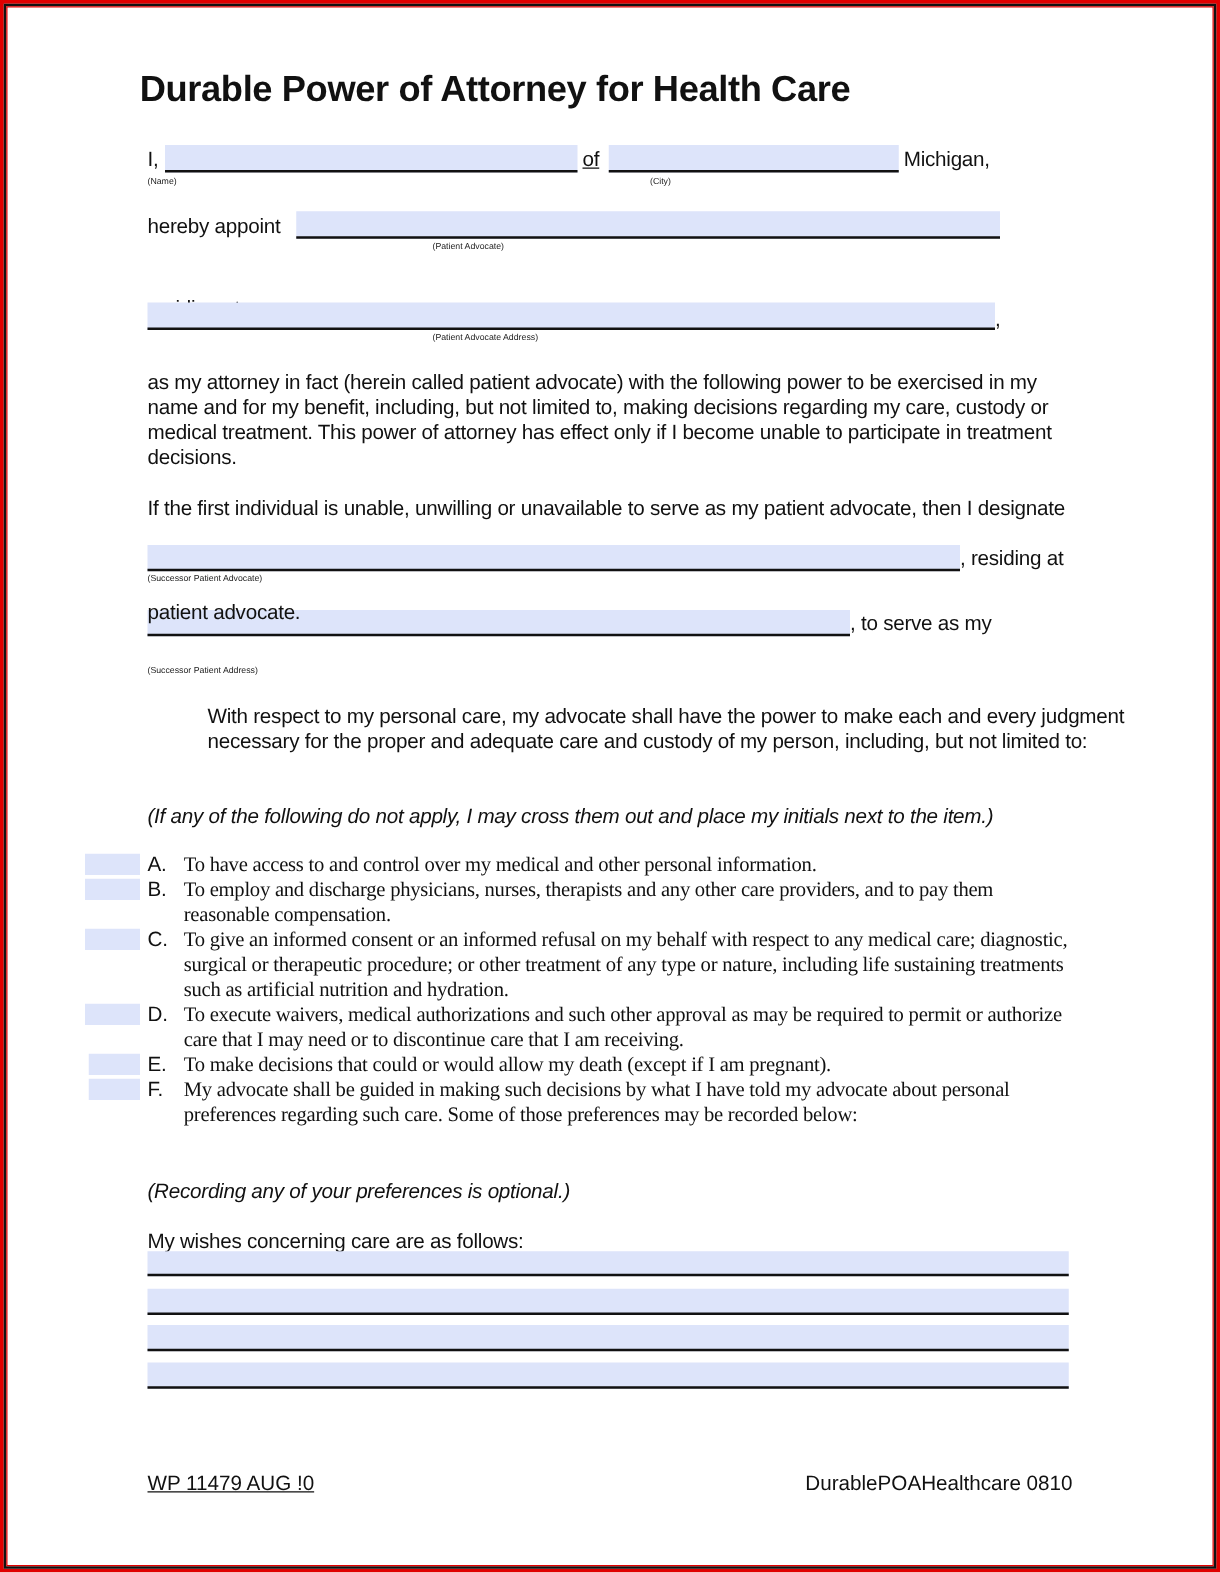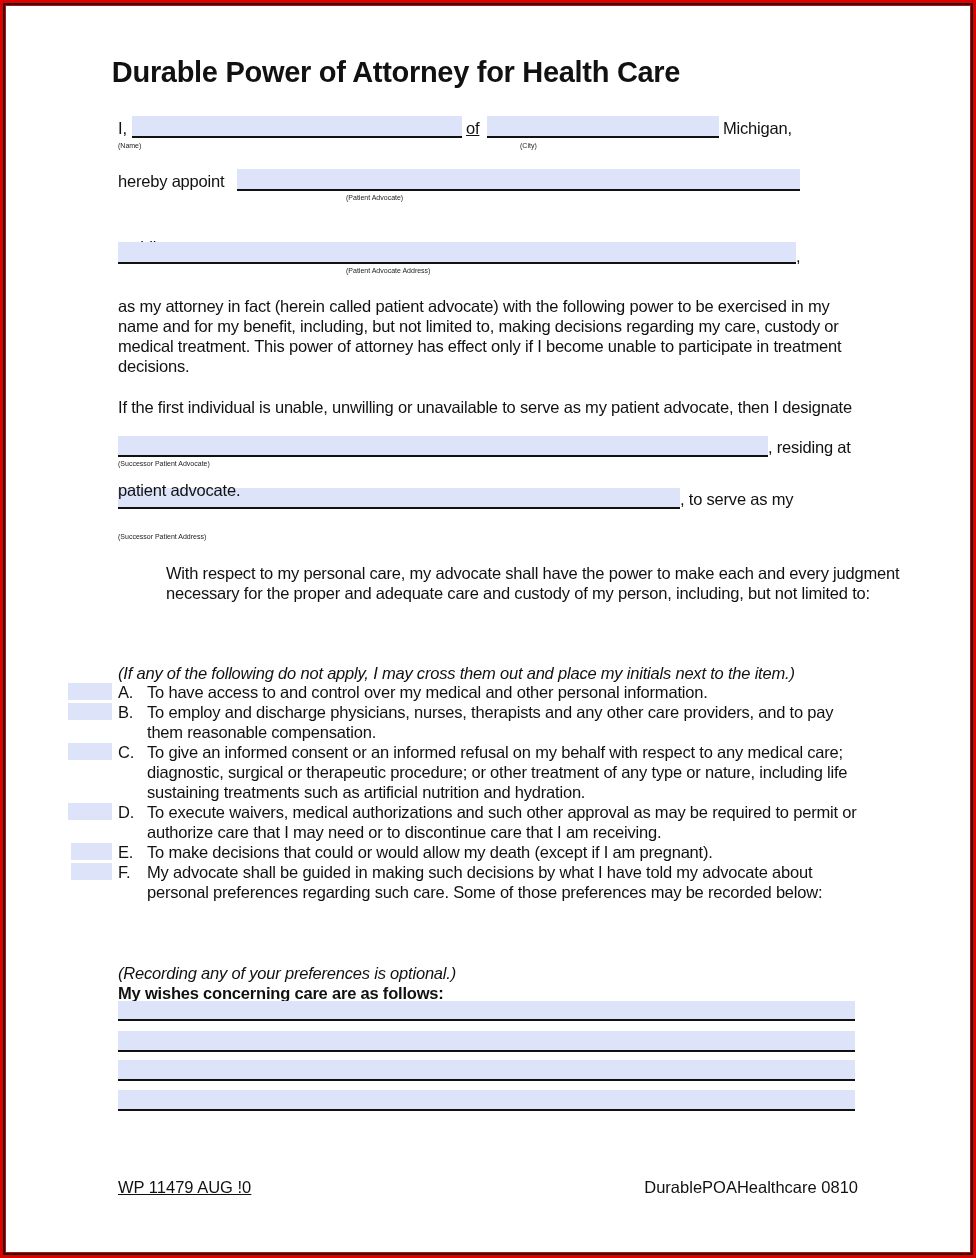--- a/index.html
+++ b/index.html
@@ -12,25 +12,25 @@
 
   .abs { position: absolute; }
   .title { left: 0; width: 792px; top: 56px; text-align: center; font-size: 29px; font-weight: bold; letter-spacing: -0.3px; }
 
   .t { font-size: 16.5px; line-height: 20px; white-space: nowrap; letter-spacing: -0.2px; }
   .small { font-size: 7px; line-height: 9px; color: #222; white-space: nowrap; }
 
   .field { position: absolute; background: #dde4fa; border-bottom: 2px solid #111; }
 
   .para { position: absolute; left: 118px; width: 745px; font-size: 16.5px; line-height: 20px; letter-spacing: -0.2px; }
-  .italic { font-style: italic; margin-top: 20px; }
+  .italic { font-style: italic; }
 
   .item { position: absolute; left: 118px; width: 745px; font-size: 16.5px; line-height: 20px; letter-spacing: -0.2px; display: flex; }
   .item .letter { width: 29px; flex: none; }
-  .item .text { flex: 1; }
+  .item .text { flex: 1; font-family: Liberation Serif, serif; }
   .initial-box { position: absolute; background: #dde4fa; height: 17px; }
 
   .footer { font-size: 16.5px; white-space: nowrap; }
 </style>
 </head>
 <body>
 
 <div class="frame-outer"></div>
 <div class="frame-black"></div>
 <div class="frame-inner"></div>
@@ -100,21 +100,21 @@
   <span class="text">To make decisions that could or would allow my death (except if I am pregnant).</span>
 </div>
 
 <div class="initial-box" style="left:71px; top:863px; width:41px;"></div>
 <div class="item" style="top:862px;">
   <span class="letter">F.</span>
   <span class="text">My advocate shall be guided in making such decisions by what I have told my advocate about personal preferences regarding such care. Some of those preferences may be recorded below:</span>
 </div>
 
 <div class="abs t italic" style="left:118px; top:943px;">(Recording any of your preferences is optional.)</div>
-<div class="abs t" style="left:118px; top:983px;font-weight:bold;">My wishes concerning care are as follows:</div>
+<div class="abs t" style="left:118px; top:983px;">My wishes concerning care are as follows:</div>
 
 <div class="field" style="left:118px; top:1001px; width:737px; height:20px;"></div>
 <div class="field" style="left:118px; top:1031px; width:737px; height:21px;"></div>
 <div class="field" style="left:118px; top:1060px; width:737px; height:21px;"></div>
 <div class="field" style="left:118px; top:1090px; width:737px; height:21px;"></div>
 
 <div class="abs footer" style="left:118px; top:1178px;text-decoration:underline;">WP 11479 AUG !0</div>
 <div class="abs footer" style="right:118px; top:1178px;">DurablePOAHealthcare 0810</div>
 
 </body></html>

